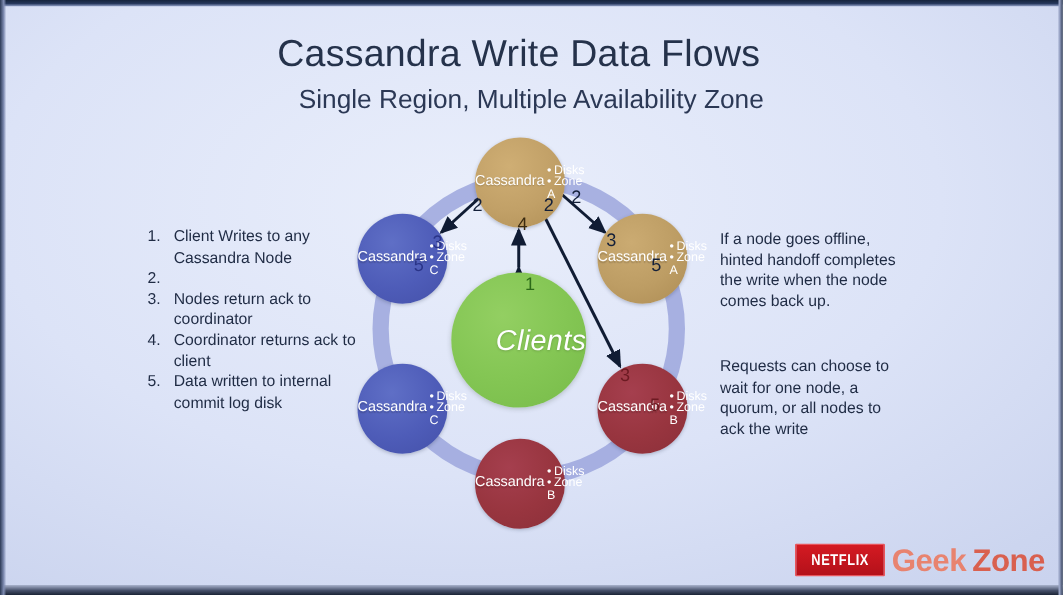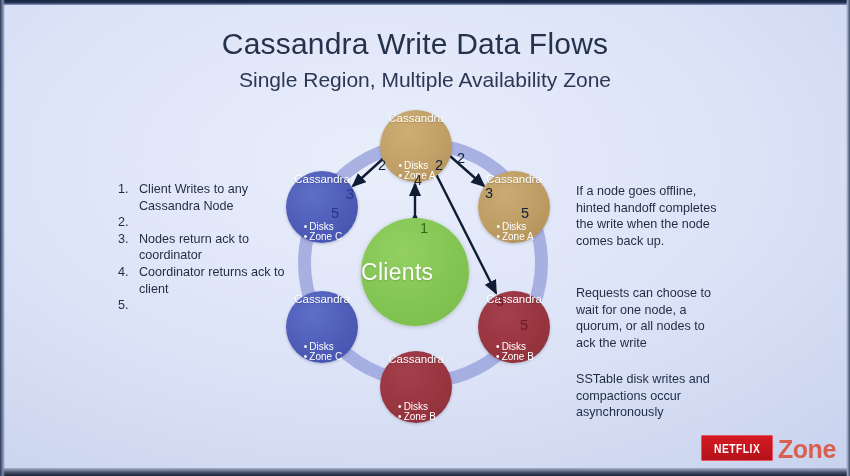--- a/index.html
+++ b/index.html
@@ -111,25 +111,23 @@
     box-sizing: border-box;
   }
 
   .node {
     position: absolute;
     border-radius: 50%;
     box-sizing: border-box;
     color: #ffffff;
     text-align: center;
     display: flex;
-    flex-direction: column;
+    flex-direction: row;
     align-items: center;
-    justify-content: center;
     box-shadow: 0 1px 3px rgba(40,50,80,0.28);
-    gap: 34px;
   }
   .node .nname {
     font-size: 11.5px;
     line-height: 13px;
     margin-bottom: 2px;
     text-shadow: 0 1px 1px rgba(0,0,0,0.18);
   }
   .node .nlist {
     font-size: 10px;
     line-height: 9.4px;
@@ -151,26 +149,27 @@
   .n-bottom { left: 112px; top: 243px;  background: radial-gradient(circle at 38% 32%, #a53f4e 0%, #98353f 55%, #8b2f39 100%); }
 
   .clients {
     position: absolute;
     left: 93px; top: 110px;
     width: 108px; height: 108px;
     border-radius: 50%;
     background: radial-gradient(circle at 38% 32%, #93cf62 0%, #84c654 50%, #77bb49 100%);
     display: flex;
     align-items: center;
-    justify-content: flex-start;
+    justify-content: flex-end;
     color: #ffffff;
     font-size: 23px;
     letter-spacing: 0.3px;
     text-shadow: 0 1px 2px rgba(0,0,0,0.18);
     box-shadow: 0 1px 4px rgba(40,60,40,0.25);
+    font-style: italic;
   }
 
   
   .lab {
     position: absolute;
     font-size: 14.5px;
     font-weight: 400;
     line-height: 1;
   }
   .lab-dark  { color: #14203a; }
@@ -232,26 +231,26 @@
     <div class="step">
       <span class="step-num">3.</span>
       <span class="step-txt">Nodes return ack to coordinator</span>
     </div>
     <div class="step">
       <span class="step-num">4.</span>
       <span class="step-txt">Coordinator returns ack to client</span>
     </div>
     <div class="step">
       <span class="step-num">5.</span>
+      <span class="step-txt">Data written to internal commit log disk</span>
     </div>
   </div>
 
   <div class="note note-b">Requests can choose to wait for one node, a quorum, or all nodes to ack the write</div>
   <div class="note note-a">If a node goes offline, hinted handoff completes the write when the node comes back up.</div>
-  <div class="note note-c">SSTable disk writes and compactions occur asynchronously</div>
 
   <div class="diagram">
 
     <div class="ring"></div>
 
     <svg class="arrows" viewBox="0 0 320 320">
       <defs>
         <marker id="ah" markerWidth="7" markerHeight="7" refX="5.2" refY="2.6" orient="auto">
           <path d="M0,0 L6,2.6 L0,5.2 z" fill="#101c34"></path>
         </marker>
@@ -335,16 +334,17 @@
 
     <span class="lab lab-blue" style="left:63px; top:98px;">5</span>
     <span class="lab lab-dark" style="left:253px; top:98px;">5</span>
     <span class="lab lab-red" style="left:252px; top:210px;">5</span>
   </div>
 
   <div class="logo">
     <span class="netflix-box">
       <span class="netflix-word">NETFLIX</span>
     </span>
+    <span class="geek">Geek</span>
       <span class="band">Zone</span>
   </div>
 
 </div>
 
 </body></html>

